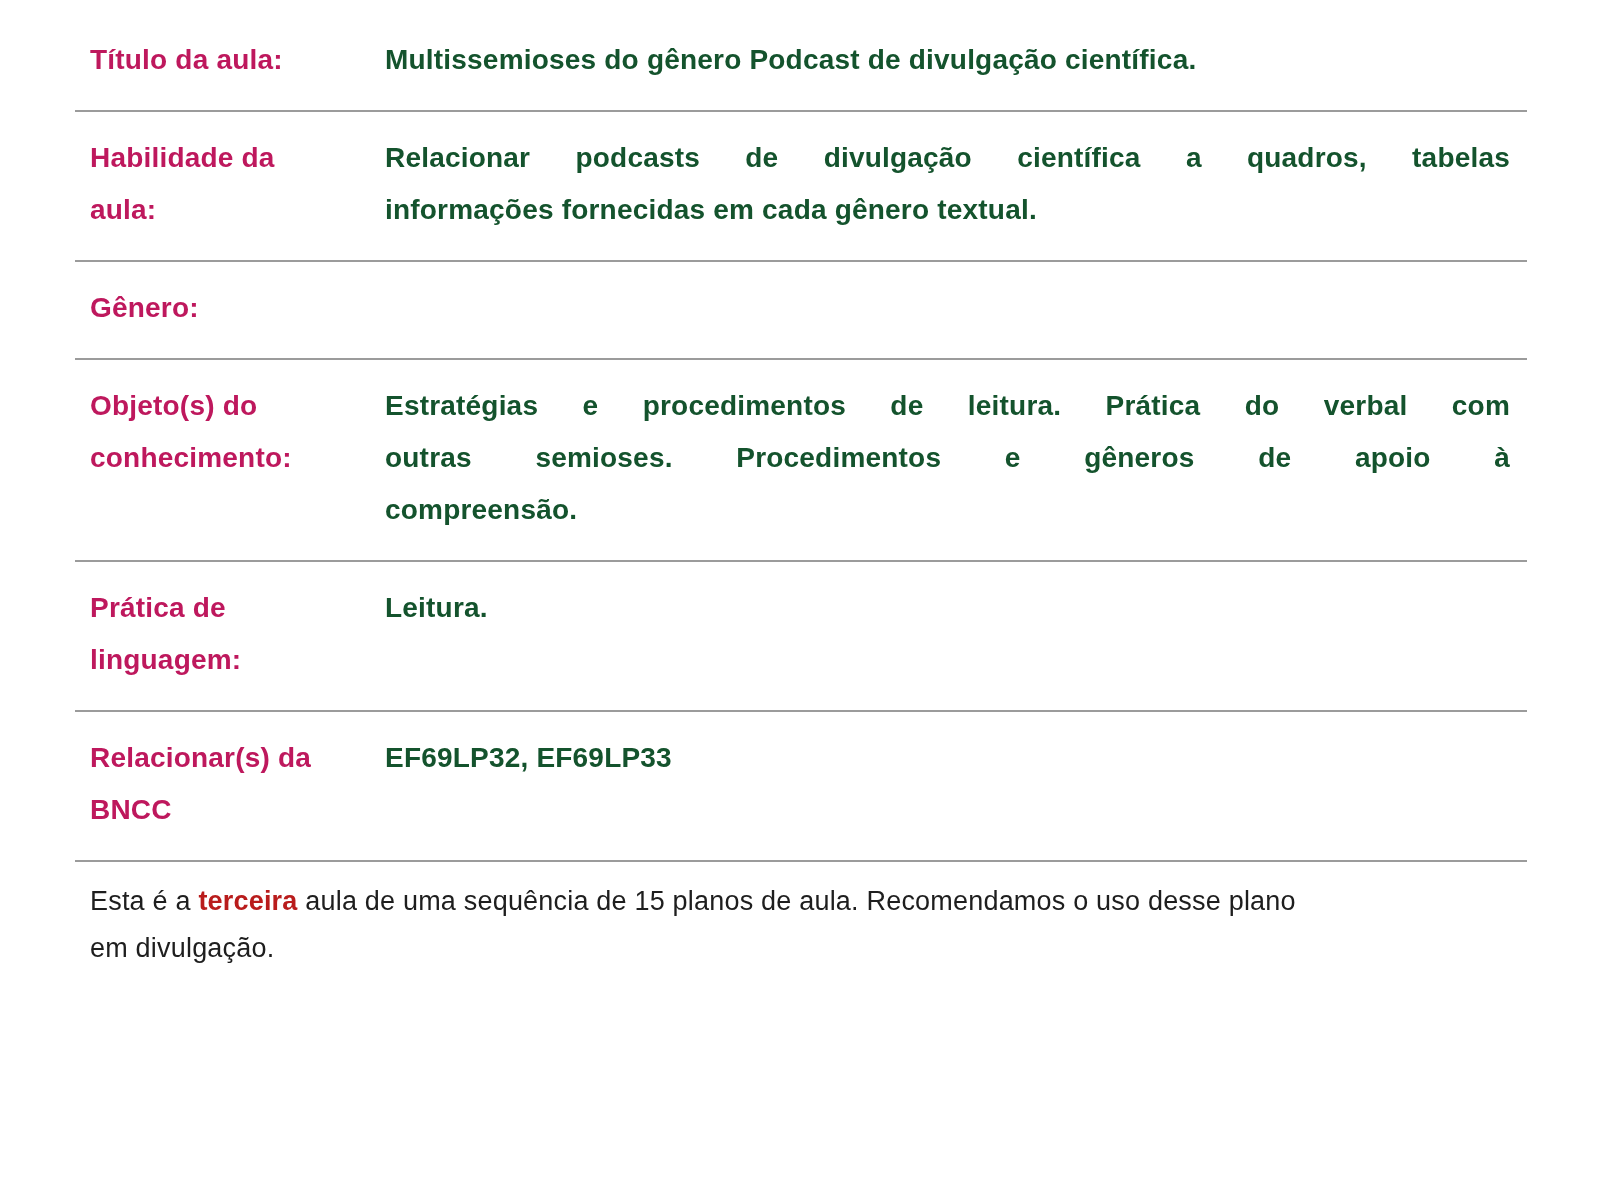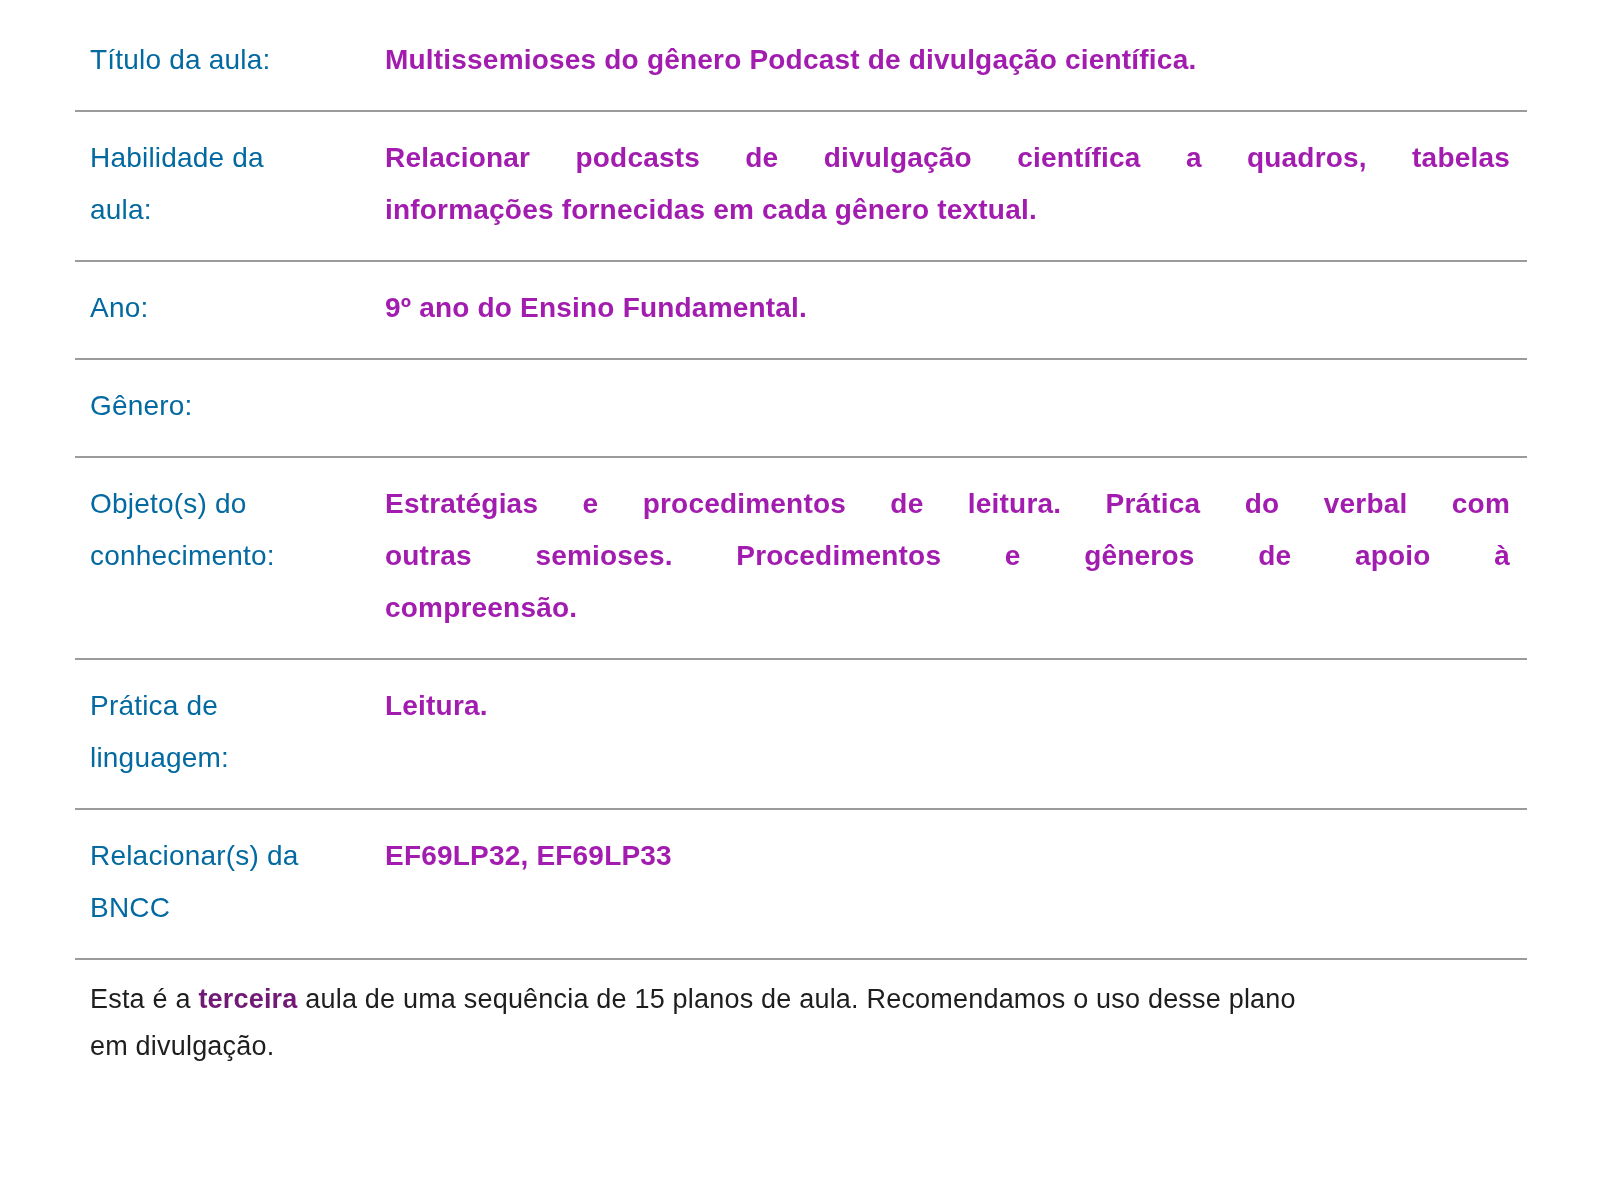--- a/index.html
+++ b/index.html
@@ -20,43 +20,43 @@
   .row {
     display: grid;
     grid-template-columns: 310px 1125px;
     padding: 20px 0 24px 0;
     border-bottom: 2px solid #9b9b9b;
     font-size: 28px;
     line-height: 52px;
   }
   .cell.label {
     padding-left: 15px;
-    font-weight: 400;
-    color: #0369a1;
+    font-weight: 700;
+    color: #be185d;
     letter-spacing: 0.2px;
   }
   .cell.value {
     font-weight: 700;
-    color: #a21caf;
+    color: #14532d;
     letter-spacing: 0.2px;
   }
   .vline.stretch {
     text-align: justify;
     text-align-last: justify;
   }
   .footer {
     padding: 16px 40px 0 15px;
     font-size: 27px;
     line-height: 47px;
     color: #1e1e1e;
     letter-spacing: 0.2px;
   }
   .footer strong {
     font-weight: 700;
-    color: #701a75;
+    color: #b91c1c;
   }
 </style>
 </head>
 <body>
 
 <div class="doc">
   <div id="rows-container">
     <div class="row">
       <div class="cell label">
           <div class="lline">Título da aula:</div>
@@ -70,28 +70,20 @@
       <div class="cell label">
           <div class="lline">Habilidade da</div>
           <div class="lline">aula:</div>
         </div>
       <div class="cell value">
           <div class="vline stretch">Relacionar podcasts de divulgação científica a quadros, tabelas</div>
           <div class="vline">informações fornecidas em cada gênero textual.</div>
         </div>
     </div>
 
-    <div class="row">
-      <div class="cell label">
-          <div class="lline">Ano:</div>
-        </div>
-      <div class="cell value">
-          <div class="vline">9º ano do Ensino Fundamental.</div>
-        </div>
-    </div>
 
     <div class="row">
       <div class="cell label">
           <div class="lline">Gênero:</div>
         </div>
     </div>
 
     <div class="row">
       <div class="cell label">
           <div class="lline">Objeto(s) do</div>

